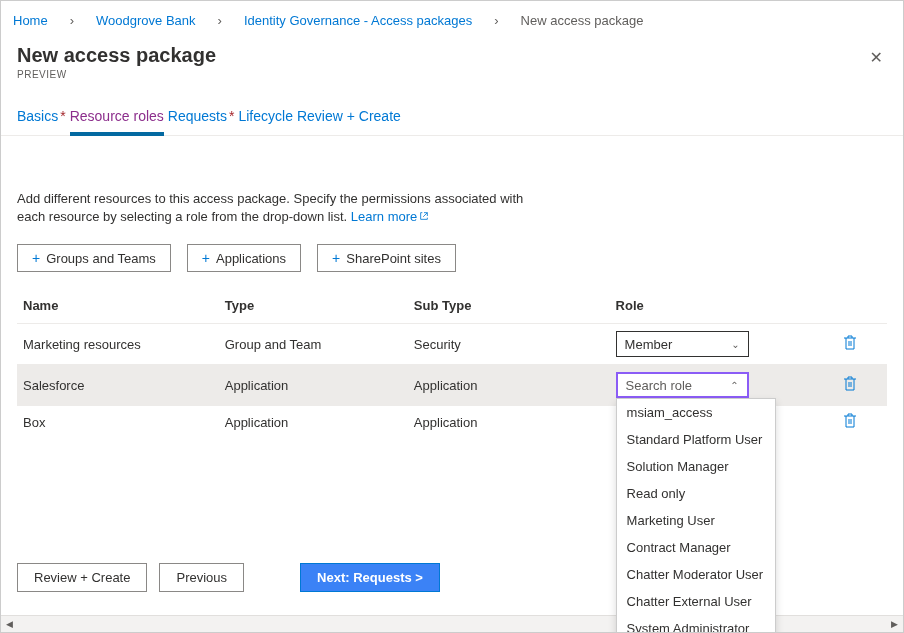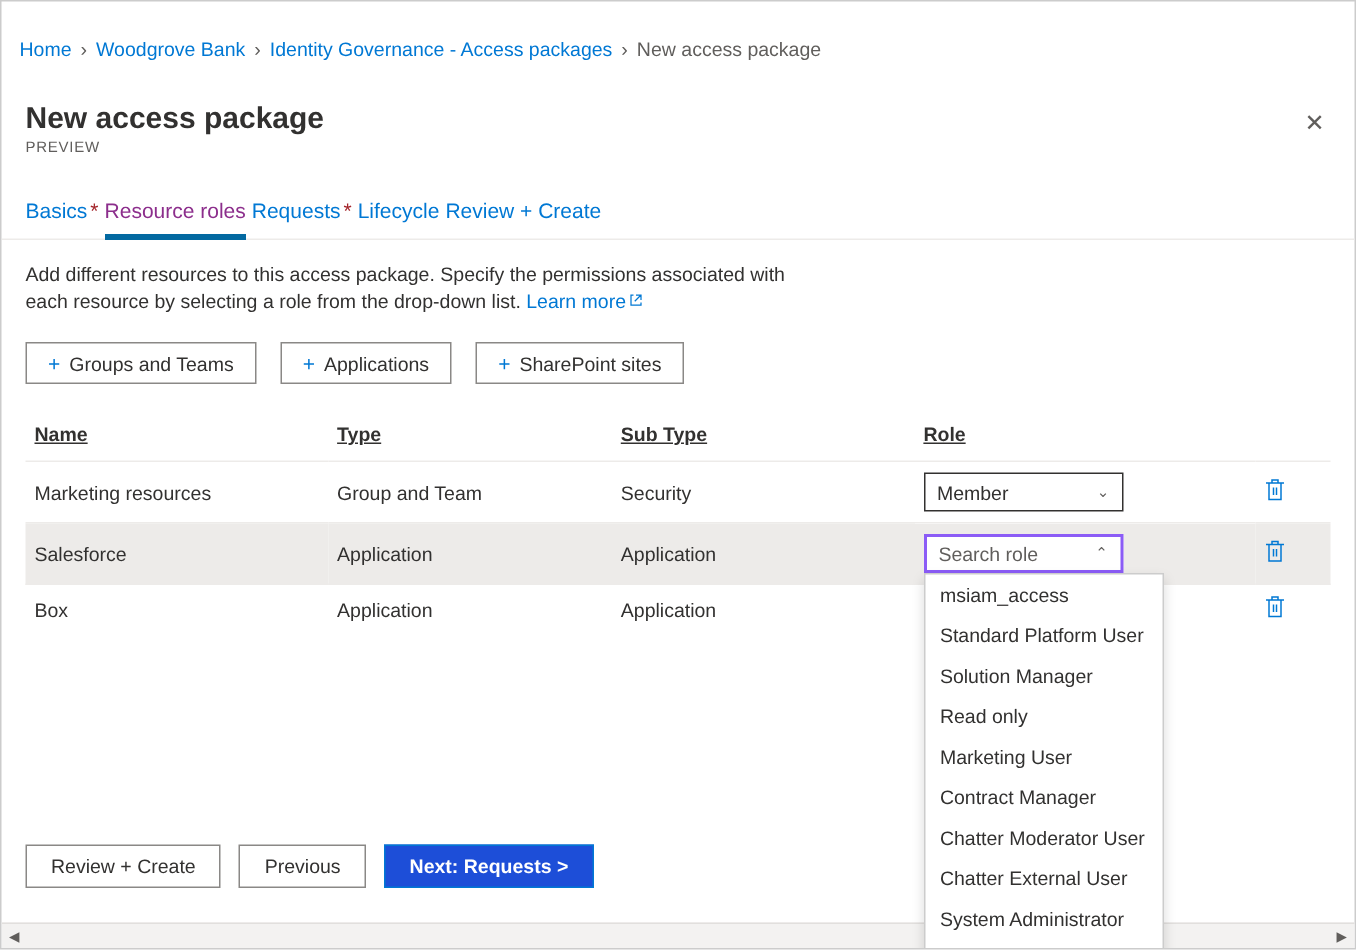--- a/index.html
+++ b/index.html
@@ -1,44 +1,44 @@
 <!DOCTYPE html>
 <html><head>
   <meta charset="utf-8">
   <style>
     * { box-sizing: border-box; margin: 0; padding: 0; font-family: 'Segoe UI', Arial, sans-serif; }
     body { background: #fff; font-size: 13px; color: #323130; overflow: hidden; }
     .page { width: 904px; height: 633px; position: relative; border: 1px solid #ccc; overflow: auto; }
     
-    .breadcrumb { padding: 24px 12px; font-size: 13px; display: flex; align-items: center; gap: 4px; }
+    .breadcrumb { padding: 12px 12px; font-size: 13px; display: flex; align-items: center; gap: 20px; }
     .breadcrumb a { color: #0078d4; text-decoration: none; cursor: pointer; }
     .breadcrumb .sep { color: #605e5c; padding: 0 2px; }
     .breadcrumb .current { color: #605e5c; }
     
     .header { padding: 4px 16px 8px 16px; display: flex; justify-content: space-between; align-items: flex-start; }
     .header h1 { font-size: 20px; font-weight: 600; color: #323130; }
     .header .preview { font-size: 10px; color: #605e5c; letter-spacing: 0.5px; margin-top: 2px; }
     .close-btn { font-size: 16px; color: #605e5c; cursor: pointer; padding: 4px; font-weight: 300; }
     
     .tabs { display: flex; gap: 4px; padding: 20px 16px 0 16px; border-bottom: 1px solid #edebe9; }
     .tab { padding: 0 0 8px 0; color: #0078d4; cursor: pointer; font-size: 14px; border-bottom: 2px solid transparent; }
     .tab.active { color: #8c2e8c; border-bottom: 4px solid #0369a1; margin-bottom: -1px; }
     .tab .required { color: #a4262c; margin-left: 2px; }
     
     .content { padding: 14px 16px; }
-    .description { color: #323130; font-size: 13px; max-width: 530px; line-height: 1.4; }
+    .description { color: #323130; font-size: 13px; max-width: 530px; line-height: 1.4; margin-top: 40px; }
     .learn-more { color: #0078d4; text-decoration: none; cursor: pointer; }
     .ext-icon { display: inline-block; width: 10px; height: 10px; margin-left: 2px; vertical-align: baseline; }
     
     .add-buttons { display: flex; gap: 16px; margin-top: 18px; margin-bottom: 18px; }
     .add-btn { border: 1px solid #8a8886; background: #fff; padding: 5px 14px; font-size: 13px; cursor: pointer; display: flex; align-items: center; gap: 6px; color: #323130; }
     .add-btn .plus { color: #0078d4; font-size: 14px; font-weight: 400; }
     
     .table { width: 100%; border-collapse: collapse; }
-    .table th { text-align: left; font-weight: 600; font-size: 13px; padding: 8px 6px 10px 6px; color: #323130; text-decoration: underline; }
+    .table th { text-align: left; font-weight: 600; font-size: 13px; padding: 8px 6px 10px 6px; color: #323130; }
     .table td { padding: 7px 6px; font-size: 13px; color: #323130; vertical-align: middle; margin-left: 16px; }
     .table tr.row { border-top: 1px solid #edebe9; }
     .table tr.row.selected { background: #edebe9; }
     
     .col-name { width: 160px; }
     .col-type { width: 150px; }
     .col-subtype { width: 160px; }
     .col-role { width: 180px; }
     .col-action { width: 40px; }
     
@@ -49,21 +49,21 @@
     
     .delete-btn { color: #0078d4; cursor: pointer; display: inline-flex; }
     .trash-icon { width: 14px; height: 16px; }
     
     .dropdown { position: absolute; background: #fff; border: 1px solid #ccc; box-shadow: 0 4px 8px rgba(0,0,0,0.15); width: 160px; z-index: 10; }
     .dropdown-item { padding: 6px 10px; font-size: 13px; cursor: pointer; }
     .dropdown-item:hover, .dropdown-item.hover { background: #edebe9; }
     
     .footer { position: absolute; left: 16px; bottom: 40px; display: flex; gap: 12px; }
     .btn { border: 1px solid #8a8886; background: #fff; padding: 6px 16px; font-size: 13px; cursor: pointer; color: #323130; }
-    .btn.primary { background: #1d4ed8; border-color: #0078d4; color: #fff; font-weight: 600; }
+    .btn.primary { background: #3b82f6; border-color: #0078d4; color: #fff; font-weight: 600; margin-left: 44px; }
     
     .scrollbar-h { position: absolute; bottom: 0; left: 0; right: 0; height: 17px; background: #f3f2f1; border-top: 1px solid #e1dfdd; display: flex; align-items: center; justify-content: space-between; }
     .scroll-arrow { width: 17px; text-align: center; font-size: 9px; color: #605e5c; cursor: pointer; }
   </style>
 </head>
 <body>
 
 <div class="page">
 
   <div class="breadcrumb">

